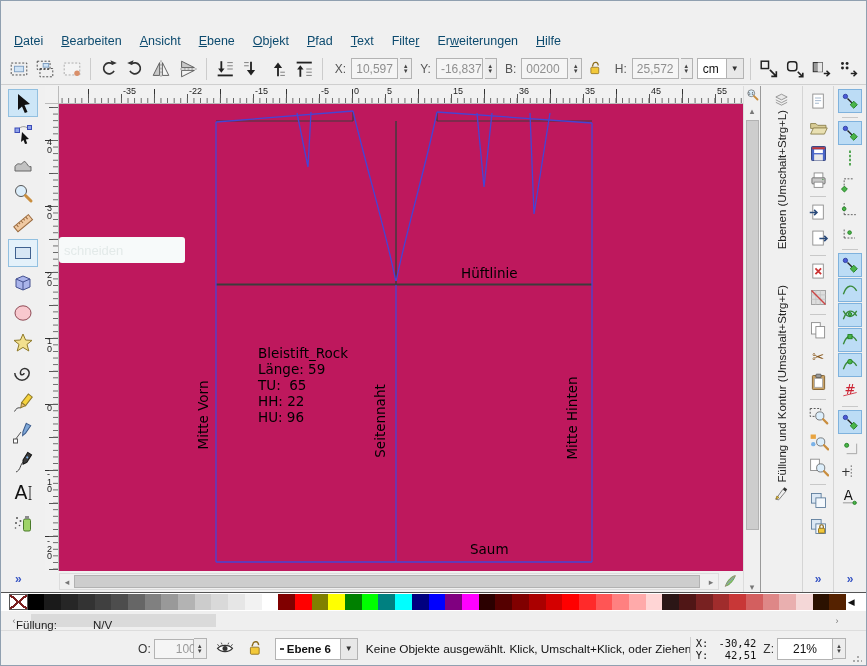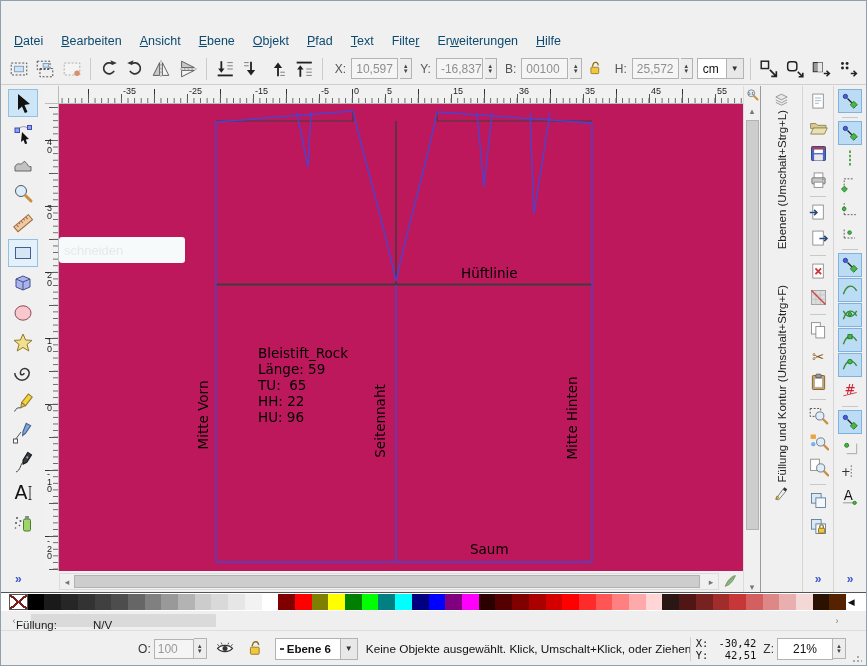--- a/index.html
+++ b/index.html
@@ -93,21 +93,21 @@
   .sw-none:after{background:linear-gradient(to bottom right,transparent 45%,#7a1f1f 45%,#7a1f1f 55%,transparent 55%);}
   .pal-arrow{width:10px;display:flex;align-items:center;justify-content:center;font-size:9px;color:#111;}
   .pscroll{position:absolute;left:0;top:610px;width:100%;height:19px;background:#efefef;display:flex;align-items:center;}
   .pthumb{width:185px;height:13px;background:#dadada;margin-left:10px;}
   .ps-left{margin-left:6px;}
   .ps-right{position:absolute;right:22px;}
   
   .statusbar{position:absolute;left:0;top:629px;width:100%;height:36px;background:#f0f0f0;border-top:1px solid #dddddd;display:flex;align-items:center;padding:0 4px;}
   .fsblock{display:grid;grid-template-columns:auto auto;column-gap:22px;row-gap:1px;font-size:11.5px;color:#222;margin-left:11px;gap:36px;}
   .olabel{font-size:12px;color:#333;margin-left:26px;margin-right:3px;}
-  .ofld{width:40px;height:20px;background:#f5f5f5;border:1px solid #b3b3b3;color:#9a9a9a;font-size:12px;display:flex;align-items:center;padding-left:3px;}
+  .ofld{width:40px;height:20px;background:#f5f5f5;border:1px solid #b3b3b3;color:#9a9a9a;font-size:12px;display:flex;align-items:center;padding-left:21px;}
   .sb-ico{width:22px;height:22px;margin-left:8px;}
   .sb-ico svg{width:20px;height:20px;}
   .layercombo{display:flex;height:22px;margin-left:8px;}
   .layercombo .val{width:66px;background:#fff;border:1px solid #b3b3b3;display:flex;align-items:center;font-size:11.5px;font-weight:bold;color:#111;padding-left:4px;gap:3px;}
   .layerdash{width:4px;height:2px;background:#444;}
   .layercombo .dd{width:17px;border:1px solid #b3b3b3;border-left:none;background:#e8e8e8;display:flex;align-items:center;justify-content:center;font-size:8px;color:#333;}
   .statusmsg{flex:1;font-size:11.8px;color:#111;margin-left:8px;white-space:nowrap;overflow:hidden;}
   .coords{display:grid;grid-template-columns:auto auto;column-gap:4px;font-family:"DejaVu Sans Mono",monospace;font-size:10.5px;color:#111;border-left:1px solid #cfcfcf;padding-left:5px;margin-right:4px;}
   .coords .cv{text-align:right;min-width:44px;}
   .zlabel{font-size:12px;color:#333;margin:0 3px;}
@@ -223,21 +223,21 @@
         <span>▲</span>
         <span>▼</span>
       </span>
       <span class="fld-label">Y:</span>
       <span class="fld">-16,837</span>
       <span class="spin">
         <span>▲</span>
         <span>▼</span>
       </span>
       <span class="fld-label">B:</span>
-      <span class="fld">00100</span>
+      <span class="fld">00200</span>
       <span class="spin">
         <span>▲</span>
         <span>▼</span>
       </span>
       <span class="lockbtn"><svg viewBox="0 0 24 24" width="100%" height="100%">
           <rect x="6.5" y="11" width="10.5" height="8.5" rx="1.2" fill="#f2c83a" stroke="#8a6a1a"></rect>
           <path d="M9 11 V8 a3.4 3.4 0 0 1 6.8 -0.6" fill="none" stroke="#8a6a1a" stroke-width="1.7" transform="rotate(18 12 9)"></path>
         </svg></span>
       <span class="fld-label">H:</span>
       <span class="fld">25,572</span>
@@ -415,21 +415,21 @@
           </span>
         </div>
         <span class="overflow">»</span>
       </div>
 
     <div class="centercol">
       <div class="rulerrow">
         <div class="corner"></div>
         <div class="hruler" id="hruler-slot">
             <span class="hlab" style="left: 64px;">-35</span>
-            <span class="hlab" style="left: 130px;">-25</span>
+            <span class="hlab" style="left: 130px;">-22</span>
             <span class="hlab" style="left: 196px;">-15</span>
             <span class="hlab" style="left: 262px;">-5</span>
             <span class="hlab" style="left: 295px;">0</span>
             <span class="hlab" style="left: 328px;">5</span>
             <span class="hlab" style="left: 394px;">15</span>
             <span class="hlab" style="left: 460px;">36</span>
             <span class="hlab" style="left: 526px;">35</span>
             <span class="hlab" style="left: 592px;">45</span>
             <span class="hlab" style="left: 658px;">55</span>
           </div>

